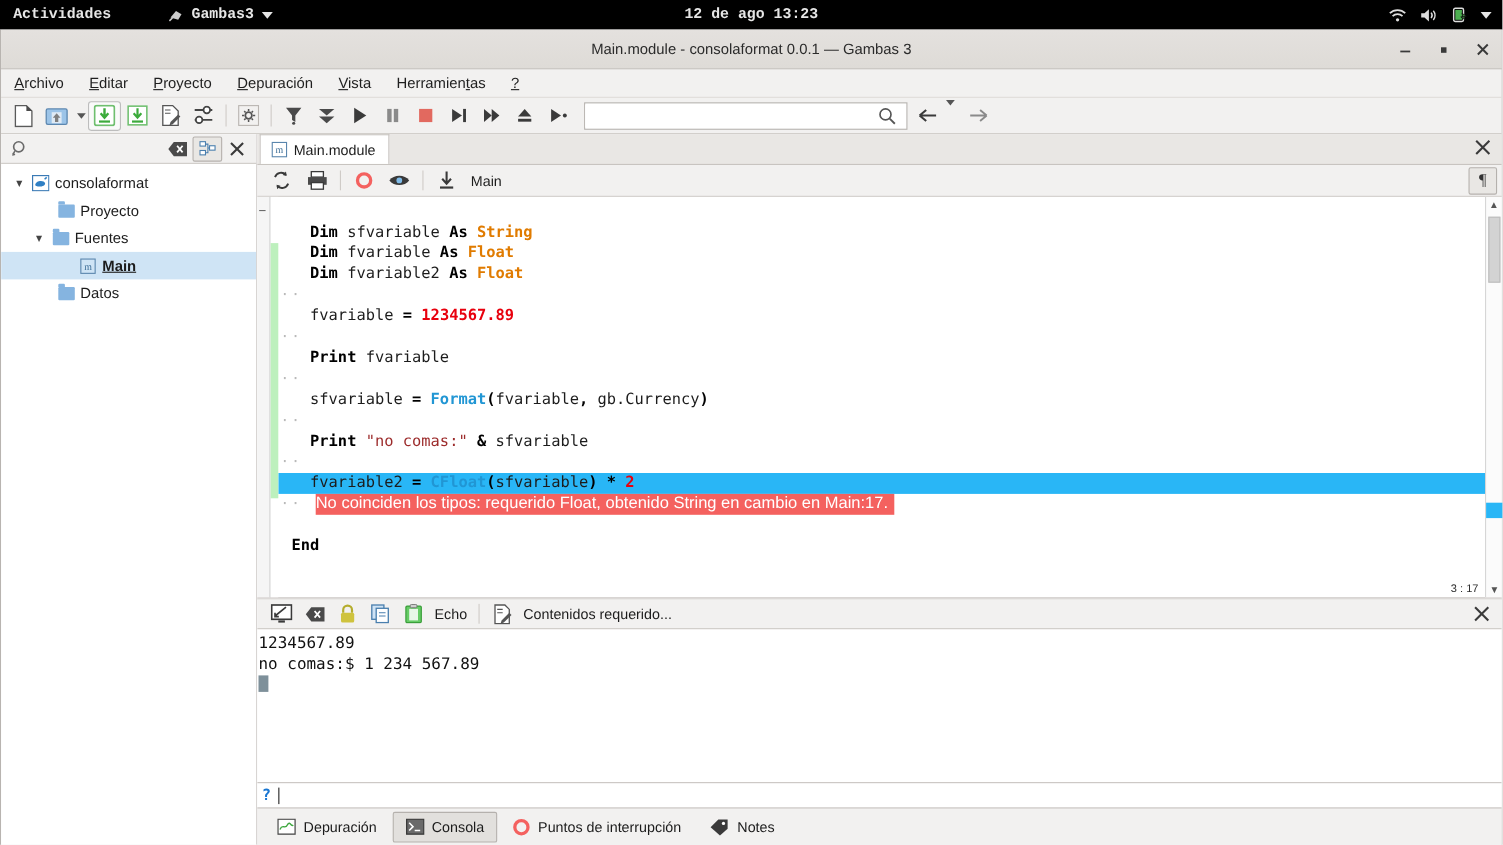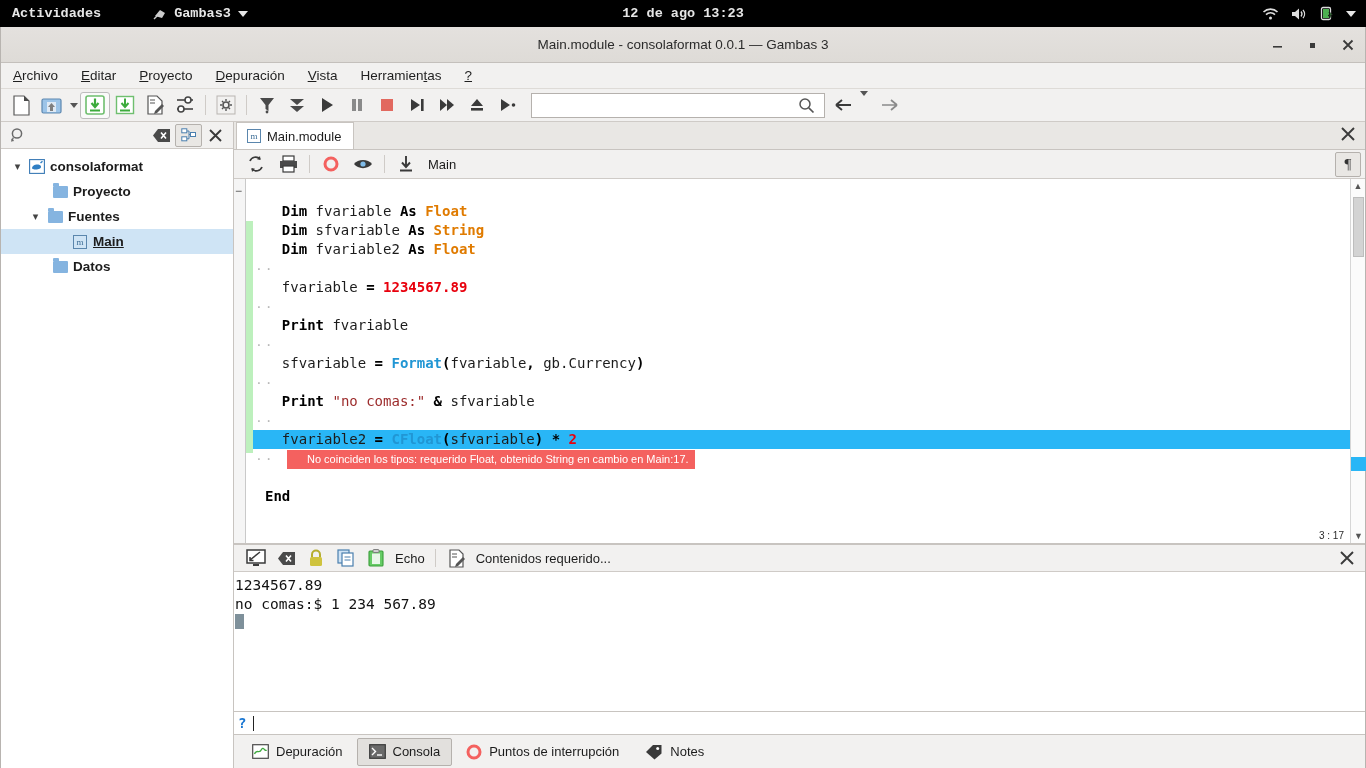--- a/index.html
+++ b/index.html
@@ -95,21 +95,21 @@
     display: flex; align-items: center; padding: 0 4px;
   }
   #left-toolbar .lt { width: 27px; height: 23px; display: flex;
                       align-items: center; justify-content: center; }
   #left-toolbar .lt.boxed { border: 1px solid #b5b1ad; background: #e9e7e4; border-radius: 2px; }
   #tree { flex: 1; padding-top: 5px; font-size: 13.5px; color: #1c1c1c; overflow: hidden; }
   .tnode { display: flex; align-items: center; height: 25px; padding-left: 6px; cursor: default; }
   .tnode.sel { background: #cfe4f5; }
   .tw { width: 17px; display: flex; justify-content: center; color: #444; font-size: 11px; }
   .ticon { width: 22px; display: flex; justify-content: center; }
-  .tlabel { margin-left: 2px; font-weight: bold; }
+  .tlabel { margin-left: 2px; }
   .tnode.sel .tlabel { font-weight: bold; text-decoration: underline; }
   .folder { width: 15px; height: 12px; background: #85b4e0; border-radius: 1px; position: relative; }
   .folder:before { content:''; position:absolute; left:0; top:-3px; width:6px; height:3px;
                    background:#85b4e0; border-radius:1px 1px 0 0; }
   .modicon { width: 14px; height: 14px; border: 1px solid #5a86ad; color:#3c6d96;
              font-size: 9px; display:flex;align-items:center;justify-content:center;
              font-family:"Liberation Serif",serif; }
 
   
   #right { flex: 1; display: flex; flex-direction: column; background: #f2f1f0; }
@@ -147,22 +147,22 @@
   .cl.cur { background: #29b6f6; }
   .dots { position: absolute; left: -20px; color: #b9b9b9; font-size: 13px; letter-spacing:2px;}
   .kw  { color: #000; font-weight: bold; }
   .typ { color: #e07b00; font-weight: bold; }
   .num { color: #e8000d; font-weight: bold; }
   .str { color: #9c2b2b; }
   .fn  { color: #2196d4; font-weight: bold; }
   .id  { color: #1c1c1c; }
   .op  { color: #000; font-weight: bold; }
   .errbox { display: inline-block; background: #f4615f; color: #ffffff;
-            font-family: "Liberation Sans", sans-serif; font-size: 11px;
-            padding: 1px 6px 2px 20px; line-height: 16px; }
+            font-family: "Liberation Sans", sans-serif; font-size: 15px;
+            padding: 1px 6px 2px 0; line-height: 16px; }
   #vscroll { width: 15px; background: #fbfbfb; border-left: 1px solid #d6d6d6;
              position: relative; }
   #vscroll .arrow { height: 14px; display:flex;align-items:center;justify-content:center;
                     font-size: 9px; color:#555; }
   #vscroll .thumb { position:absolute; left:2px; width:11px; top:18px; height:60px;
                     background:#d3d3d3; border:1px solid #bdbdbd; }
   #vscroll .mark { position:absolute; left:0; width:15px; height:14px; background:#29b6f6; }
   #cursorpos { position:absolute; right:18px; bottom:2px; font-size:10px; color:#2b2b2b;
                background:#fff; padding:0 3px; }
 
@@ -531,22 +531,22 @@
 
       <div id="codewrap">
         <div id="gutter">
           <span class="fold">−</span>
         </div>
         <div id="modbar">
           <div class="green" style="top:42px; height:232px;"></div>
         </div>
         <div id="code">
           <div class="cl"></div>
+          <div class="cl">  <span class="kw">Dim</span><span class="id"> sfvariable </span><span class="kw">As</span> <span class="typ">String</span></div>
           <div class="cl">  <span class="kw">Dim</span><span class="id"> fvariable </span><span class="kw">As</span> <span class="typ">Float</span></div>
-          <div class="cl">  <span class="kw">Dim</span><span class="id"> sfvariable </span><span class="kw">As</span> <span class="typ">String</span></div>
           <div class="cl">  <span class="kw">Dim</span><span class="id"> fvariable2 </span><span class="kw">As</span> <span class="typ">Float</span></div>
           <div class="cl"><span class="dots" style="left:2px">··</span></div>
           <div class="cl"><span class="id">  fvariable </span><span class="op">=</span> <span class="num">1234567.89</span></div>
           <div class="cl"><span class="dots" style="left:2px">··</span></div>
           <div class="cl">  <span class="kw">Print</span><span class="id"> fvariable</span></div>
           <div class="cl"><span class="dots" style="left:2px">··</span></div>
           <div class="cl"><span class="id">  sfvariable </span><span class="op">=</span> <span class="fn">Format</span><span class="op">(</span><span class="id">fvariable</span><span class="op">,</span><span class="id"> gb.Currency</span><span class="op">)</span></div>
           <div class="cl"><span class="dots" style="left:2px">··</span></div>
           <div class="cl">  <span class="kw">Print</span> <span class="str">"no comas:"</span> <span class="op">&amp;</span><span class="id"> sfvariable</span></div>
           <div class="cl"><span class="dots" style="left:2px">··</span></div>

